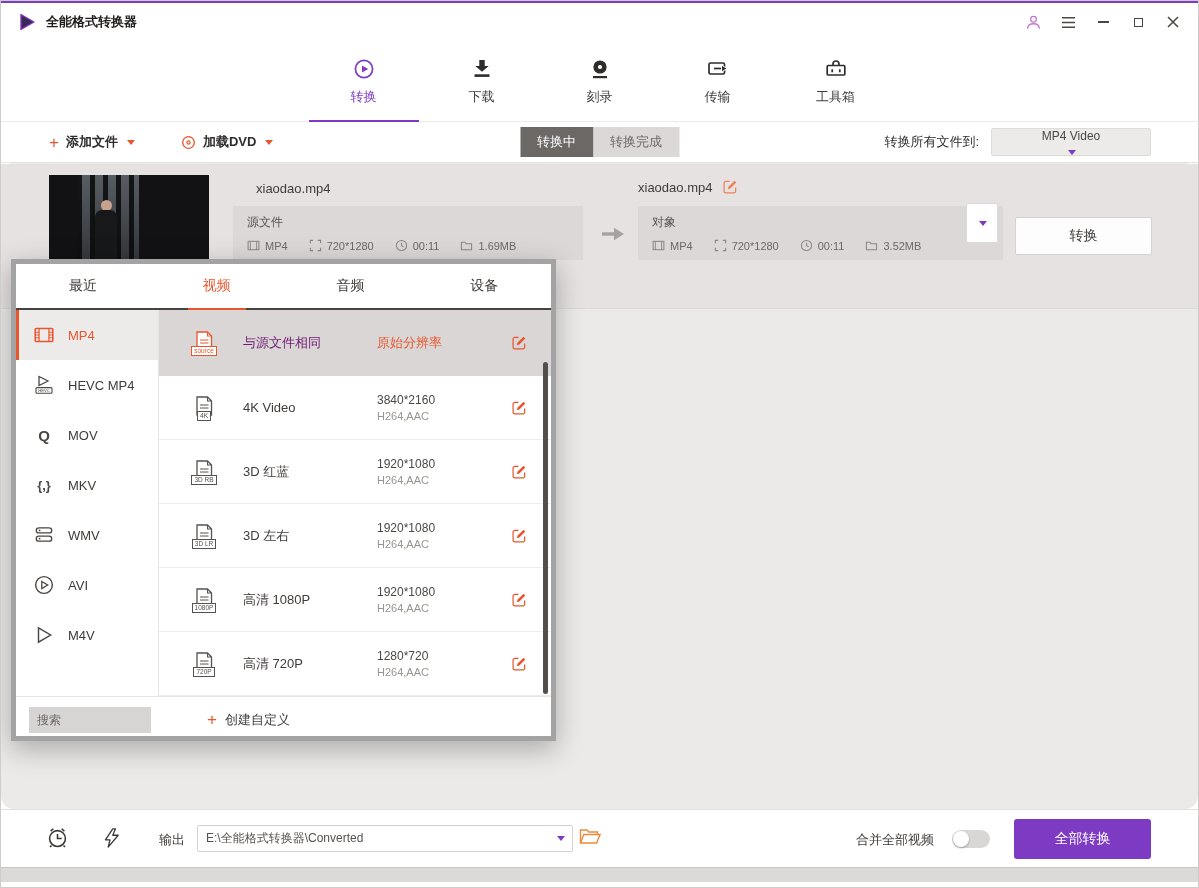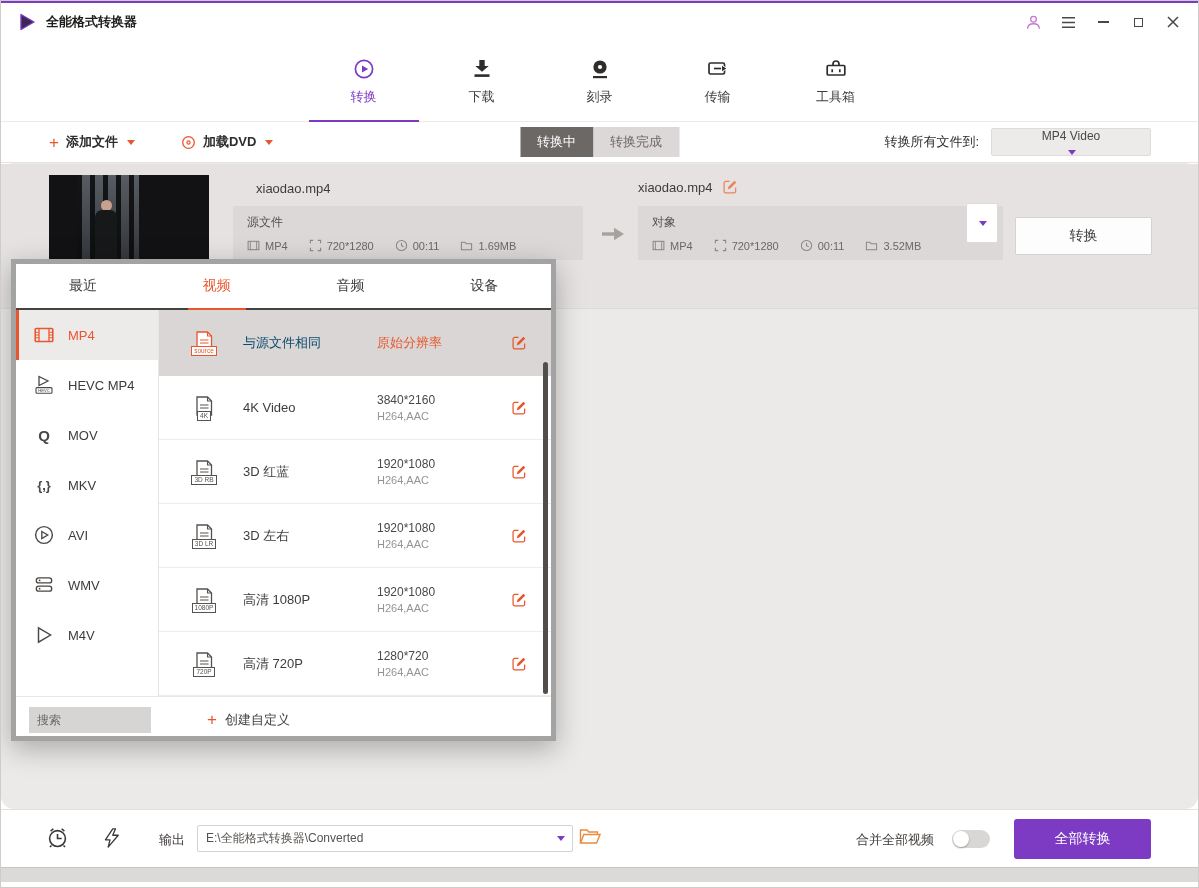--- a/index.html
+++ b/index.html
@@ -85,21 +85,21 @@
   .fmt.active::before { content:""; position:absolute; left:0; top:0; bottom:0; width:3px; background:#e8562e; }
   .fmt.active .fic { color:#e8562e; }
   .preset-col { flex:1; display:flex; flex-direction:column; overflow:hidden; }
   .preset { height:64px; display:flex; align-items:center; padding:0 24px 0 28px; border-bottom:1px solid #efedec; cursor:pointer; }
   .preset.selected { height:66px; background:#d9d6d5; border-bottom:none; }
   .p-ic { width:34px; display:flex; flex-direction:column; align-items:center; color:#55524f; }
   .p-ic svg { width:22px; height:22px; }
   .preset.selected .p-ic { color:#e8562e; }
   .p-badge { font-size:6.5px; line-height:8px; border:1px solid currentColor; background:#fff; padding:0 2px; margin-top:-6px; white-space:nowrap; }
   .p-name { margin-left:22px; width:134px; font-size:13px; color:#3f3c3a; }
-  .preset.selected .p-name { color:#0c4a6e; }
+  .preset.selected .p-name { color:#701a75; }
   .p-info { width:122px; display:flex; flex-direction:column; gap:3px; }
   .p-res { font-size:12px; color:#4a4745; }
   .p-codec { font-size:11px; color:#97948f; }
   .preset.selected .p-res { color:#e8562e; font-size:13px; }
   .p-edit { margin-left:auto; width:16px; height:16px; color:#e8562e; cursor:pointer; }
   .vscroll { position:absolute; right:3px; top:52px; width:5px; height:332px; background:#514e4c; border-radius:3px; cursor:pointer; }
   .popup-foot { height:46px; border-top:1px solid #e8e6e5; display:flex; align-items:center; }
   .search { margin-left:13px; width:122px; height:26px; background:#d7d5d4; border:none; outline:none; font-size:12px; color:#55524f; padding:0 8px; font-family:inherit; }
   .search::placeholder { color:#6b6866; }
   .create { display:flex; align-items:center; gap:8px; margin-left:56px; font-size:13px; color:#3f3d3c; cursor:pointer; }
@@ -375,36 +375,36 @@
           </div>
           <div class="fmt">
             <span class="fic">
                 <span class="glyph" style="font-size:13px">{,}</span>
               </span>
             <span>MKV</span>
           </div>
           <div class="fmt">
             <span class="fic">
                 <svg viewBox="0 0 20 20">
-                  <circle cx="10" cy="10" r="7.6" fill="none" stroke="currentColor" stroke-width="1.3"></circle>
-                  <path d="M8 6.8 L13.4 10 L8 13.2 z" fill="none" stroke="currentColor" stroke-width="1.2"></path>
-                </svg>
-              </span>
-            <span>AVI</span>
-          </div>
-          <div class="fmt">
-            <span class="fic">
-                <svg viewBox="0 0 20 20">
                   <rect x="3" y="3.5" width="14" height="4.6" rx="2.3" fill="none" stroke="currentColor" stroke-width="1.2"></rect>
                   <rect x="3" y="11" width="14" height="4.6" rx="2.3" fill="none" stroke="currentColor" stroke-width="1.2"></rect>
                   <circle cx="6" cy="5.8" r="0.8" fill="currentColor"></circle>
                   <circle cx="6" cy="13.3" r="0.8" fill="currentColor"></circle>
                 </svg>
               </span>
             <span>WMV</span>
+          </div>
+          <div class="fmt">
+            <span class="fic">
+                <svg viewBox="0 0 20 20">
+                  <circle cx="10" cy="10" r="7.6" fill="none" stroke="currentColor" stroke-width="1.3"></circle>
+                  <path d="M8 6.8 L13.4 10 L8 13.2 z" fill="none" stroke="currentColor" stroke-width="1.2"></path>
+                </svg>
+              </span>
+            <span>AVI</span>
           </div>
           <div class="fmt">
             <span class="fic">
                 <svg viewBox="0 0 20 20">
                   <path d="M5 3.5 L16 10 5 16.5 z" fill="none" stroke="currentColor" stroke-width="1.3"></path>
                 </svg>
               </span>
             <span>M4V</span>
           </div>
         </div>

